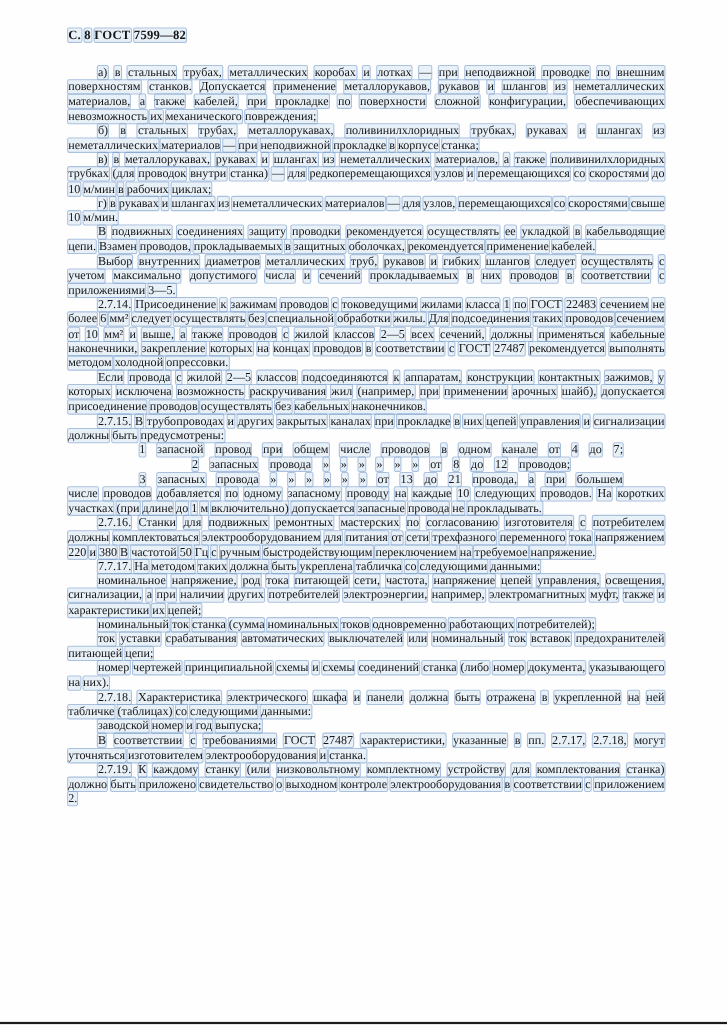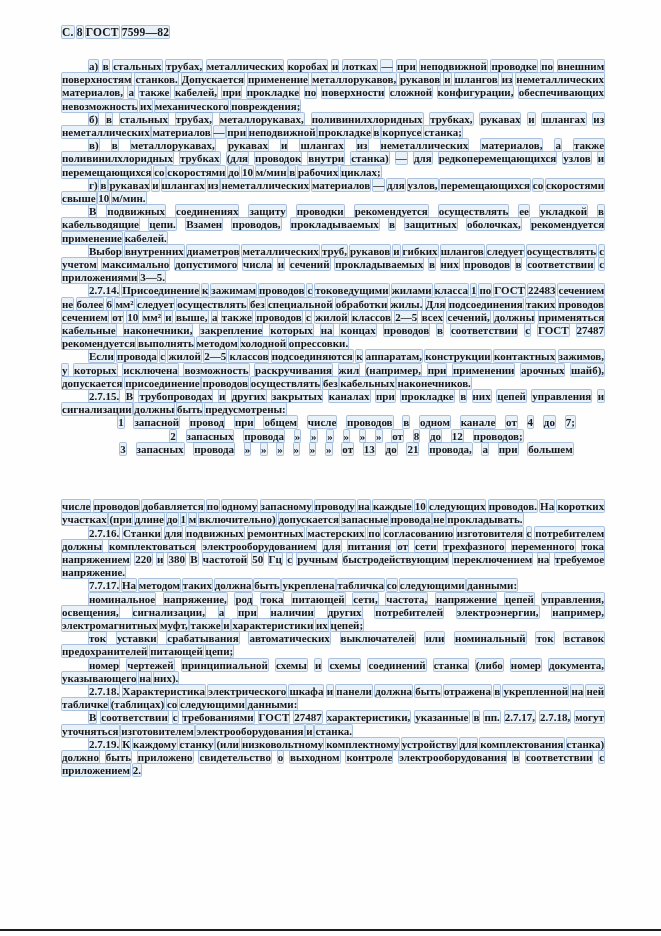--- a/index.html
+++ b/index.html
@@ -27,23 +27,22 @@
     letter-spacing: 0.2px;
     font-family: Liberation Serif, serif;
   }
   .doc-body { }
   .para {
     margin: 0;
     font-size: 11px;
     line-height: 13.2px;
     text-align: justify;
     text-indent: 27px;
-    font-weight: bold;
   }
-  .para.noindent { text-indent: 0; margin-top: 44px; }
+  .para.noindent { text-indent: 0; }
   .para.spare {
     word-spacing: 8px;
     text-align: center;
   }
   
   .w {
     background: rgba(165, 196, 230, 0.24);
     box-shadow: 0 0 0 1px rgba(124, 160, 205, 0.65);
     border-radius: 1px;
   }
@@ -72,21 +71,23 @@
       <p class="para"><span class="w">2.7.14.</span> <span class="w">Присоединение</span> <span class="w">к</span> <span class="w">зажимам</span> <span class="w">проводов</span> <span class="w">с</span> <span class="w">токоведущими</span> <span class="w">жилами</span> <span class="w">класса</span> <span class="w">1</span> <span class="w">по</span> <span class="w">ГОСТ</span> <span class="w">22483</span> <span class="w">сечением</span> <span class="w">не</span> <span class="w">более</span> <span class="w">6</span> <span class="w">мм²</span> <span class="w">следует</span> <span class="w">осуществлять</span> <span class="w">без</span> <span class="w">специальной</span> <span class="w">обработки</span> <span class="w">жилы.</span> <span class="w">Для</span> <span class="w">подсоединения</span> <span class="w">таких</span> <span class="w">проводов</span> <span class="w">сечением</span> <span class="w">от</span> <span class="w">10</span> <span class="w">мм²</span> <span class="w">и</span> <span class="w">выше,</span> <span class="w">а</span> <span class="w">также</span> <span class="w">проводов</span> <span class="w">с</span> <span class="w">жилой</span> <span class="w">классов</span> <span class="w">2—5</span> <span class="w">всех</span> <span class="w">сечений,</span> <span class="w">должны</span> <span class="w">применяться</span> <span class="w">кабельные</span> <span class="w">наконечники,</span> <span class="w">закрепление</span> <span class="w">которых</span> <span class="w">на</span> <span class="w">концах</span> <span class="w">проводов</span> <span class="w">в</span> <span class="w">соответствии</span> <span class="w">с</span> <span class="w">ГОСТ</span> <span class="w">27487</span> <span class="w">рекомендуется</span> <span class="w">выполнять</span> <span class="w">методом</span> <span class="w">холодной</span> <span class="w">опрессовки.</span></p>
       <p class="para"><span class="w">Если</span> <span class="w">провода</span> <span class="w">с</span> <span class="w">жилой</span> <span class="w">2—5</span> <span class="w">классов</span> <span class="w">подсоединяются</span> <span class="w">к</span> <span class="w">аппаратам,</span> <span class="w">конструкции</span> <span class="w">контактных</span> <span class="w">зажимов,</span> <span class="w">у</span> <span class="w">которых</span> <span class="w">исключена</span> <span class="w">возможность</span> <span class="w">раскручивания</span> <span class="w">жил</span> <span class="w">(например,</span> <span class="w">при</span> <span class="w">применении</span> <span class="w">арочных</span> <span class="w">шайб),</span> <span class="w">допускается</span> <span class="w">присоединение</span> <span class="w">проводов</span> <span class="w">осуществлять</span> <span class="w">без</span> <span class="w">кабельных</span> <span class="w">наконечников.</span></p>
       <p class="para"><span class="w">2.7.15.</span> <span class="w">В</span> <span class="w">трубопроводах</span> <span class="w">и</span> <span class="w">других</span> <span class="w">закрытых</span> <span class="w">каналах</span> <span class="w">при</span> <span class="w">прокладке</span> <span class="w">в</span> <span class="w">них</span> <span class="w">цепей</span> <span class="w">управления</span> <span class="w">и</span> <span class="w">сигнализации</span> <span class="w">должны</span> <span class="w">быть</span> <span class="w">предусмотрены:</span></p>
       <p class="para spare"><span class="w">1</span> <span class="w">запасной</span> <span class="w">провод</span> <span class="w">при</span> <span class="w">общем</span> <span class="w">числе</span> <span class="w">проводов</span> <span class="w">в</span> <span class="w">одном</span> <span class="w">канале</span> <span class="w">от</span> <span class="w">4</span> <span class="w">до</span> <span class="w">7;</span></p>
       <p class="para spare"><span class="w">2</span> <span class="w">запасных</span> <span class="w">провода</span> <span class="w">»</span> <span class="w">»</span> <span class="w">»</span> <span class="w">»</span> <span class="w">»</span> <span class="w">»</span> <span class="w">от</span> <span class="w">8</span> <span class="w">до</span> <span class="w">12</span> <span class="w">проводов;</span></p>
       <p class="para spare"><span class="w">3</span> <span class="w">запасных</span> <span class="w">провода</span> <span class="w">»</span> <span class="w">»</span> <span class="w">»</span> <span class="w">»</span> <span class="w">»</span> <span class="w">»</span> <span class="w">от</span> <span class="w">13</span> <span class="w">до</span> <span class="w">21</span> <span class="w">провода,</span> <span class="w">а</span> <span class="w">при</span> <span class="w">большем</span></p>
       <p class="para noindent"><span class="w">числе</span> <span class="w">проводов</span> <span class="w">добавляется</span> <span class="w">по</span> <span class="w">одному</span> <span class="w">запасному</span> <span class="w">проводу</span> <span class="w">на</span> <span class="w">каждые</span> <span class="w">10</span> <span class="w">следующих</span> <span class="w">проводов.</span> <span class="w">На</span> <span class="w">коротких</span> <span class="w">участках</span> <span class="w">(при</span> <span class="w">длине</span> <span class="w">до</span> <span class="w">1</span> <span class="w">м</span> <span class="w">включительно)</span> <span class="w">допускается</span> <span class="w">запасные</span> <span class="w">провода</span> <span class="w">не</span> <span class="w">прокладывать.</span></p>
       <p class="para"><span class="w">2.7.16.</span> <span class="w">Станки</span> <span class="w">для</span> <span class="w">подвижных</span> <span class="w">ремонтных</span> <span class="w">мастерских</span> <span class="w">по</span> <span class="w">согласованию</span> <span class="w">изготовителя</span> <span class="w">с</span> <span class="w">потребителем</span> <span class="w">должны</span> <span class="w">комплектоваться</span> <span class="w">электрооборудованием</span> <span class="w">для</span> <span class="w">питания</span> <span class="w">от</span> <span class="w">сети</span> <span class="w">трехфазного</span> <span class="w">переменного</span> <span class="w">тока</span> <span class="w">напряжением</span> <span class="w">220</span> <span class="w">и</span> <span class="w">380</span> <span class="w">В</span> <span class="w">частотой</span> <span class="w">50</span> <span class="w">Гц</span> <span class="w">с</span> <span class="w">ручным</span> <span class="w">быстродействующим</span> <span class="w">переключением</span> <span class="w">на</span> <span class="w">требуемое</span> <span class="w">напряжение.</span></p>
       <p class="para"><span class="w">7.7.17.</span> <span class="w">На</span> <span class="w">методом</span> <span class="w">таких</span> <span class="w">должна</span> <span class="w">быть</span> <span class="w">укреплена</span> <span class="w">табличка</span> <span class="w">со</span> <span class="w">следующими</span> <span class="w">данными:</span></p>
       <p class="para"><span class="w">номинальное</span> <span class="w">напряжение,</span> <span class="w">род</span> <span class="w">тока</span> <span class="w">питающей</span> <span class="w">сети,</span> <span class="w">частота,</span> <span class="w">напряжение</span> <span class="w">цепей</span> <span class="w">управления,</span> <span class="w">освещения,</span> <span class="w">сигнализации,</span> <span class="w">а</span> <span class="w">при</span> <span class="w">наличии</span> <span class="w">других</span> <span class="w">потребителей</span> <span class="w">электроэнергии,</span> <span class="w">например,</span> <span class="w">электромагнитных</span> <span class="w">муфт,</span> <span class="w">также</span> <span class="w">и</span> <span class="w">характеристики</span> <span class="w">их</span> <span class="w">цепей;</span></p>
+      <p class="para"><span class="w">номинальный</span> <span class="w">ток</span> <span class="w">станка</span> <span class="w">(сумма</span> <span class="w">номинальных</span> <span class="w">токов</span> <span class="w">одновременно</span> <span class="w">работающих</span> <span class="w">потребителей);</span></p>
       <p class="para"><span class="w">ток</span> <span class="w">уставки</span> <span class="w">срабатывания</span> <span class="w">автоматических</span> <span class="w">выключателей</span> <span class="w">или</span> <span class="w">номинальный</span> <span class="w">ток</span> <span class="w">вставок</span> <span class="w">предохранителей</span> <span class="w">питающей</span> <span class="w">цепи;</span></p>
       <p class="para"><span class="w">номер</span> <span class="w">чертежей</span> <span class="w">принципиальной</span> <span class="w">схемы</span> <span class="w">и</span> <span class="w">схемы</span> <span class="w">соединений</span> <span class="w">станка</span> <span class="w">(либо</span> <span class="w">номер</span> <span class="w">документа,</span> <span class="w">указывающего</span> <span class="w">на</span> <span class="w">них).</span></p>
       <p class="para"><span class="w">2.7.18.</span> <span class="w">Характеристика</span> <span class="w">электрического</span> <span class="w">шкафа</span> <span class="w">и</span> <span class="w">панели</span> <span class="w">должна</span> <span class="w">быть</span> <span class="w">отражена</span> <span class="w">в</span> <span class="w">укрепленной</span> <span class="w">на</span> <span class="w">ней</span> <span class="w">табличке</span> <span class="w">(таблицах)</span> <span class="w">со</span> <span class="w">следующими</span> <span class="w">данными:</span></p>
+      <p class="para"><span class="w">заводской</span> <span class="w">номер</span> <span class="w">и</span> <span class="w">год</span> <span class="w">выпуска;</span></p>
       <p class="para"><span class="w">В</span> <span class="w">соответствии</span> <span class="w">с</span> <span class="w">требованиями</span> <span class="w">ГОСТ</span> <span class="w">27487</span> <span class="w">характеристики,</span> <span class="w">указанные</span> <span class="w">в</span> <span class="w">пп.</span> <span class="w">2.7.17,</span> <span class="w">2.7.18,</span> <span class="w">могут</span> <span class="w">уточняться</span> <span class="w">изготовителем</span> <span class="w">электрооборудования</span> <span class="w">и</span> <span class="w">станка.</span></p>
       <p class="para"><span class="w">2.7.19.</span> <span class="w">К</span> <span class="w">каждому</span> <span class="w">станку</span> <span class="w">(или</span> <span class="w">низковольтному</span> <span class="w">комплектному</span> <span class="w">устройству</span> <span class="w">для</span> <span class="w">комплектования</span> <span class="w">станка)</span> <span class="w">должно</span> <span class="w">быть</span> <span class="w">приложено</span> <span class="w">свидетельство</span> <span class="w">о</span> <span class="w">выходном</span> <span class="w">контроле</span> <span class="w">электрооборудования</span> <span class="w">в</span> <span class="w">соответствии</span> <span class="w">с</span> <span class="w">приложением</span> <span class="w">2.</span></p>
     </div>
 
   <div class="scan-edge"></div>
 </div>
 
 </body></html>

